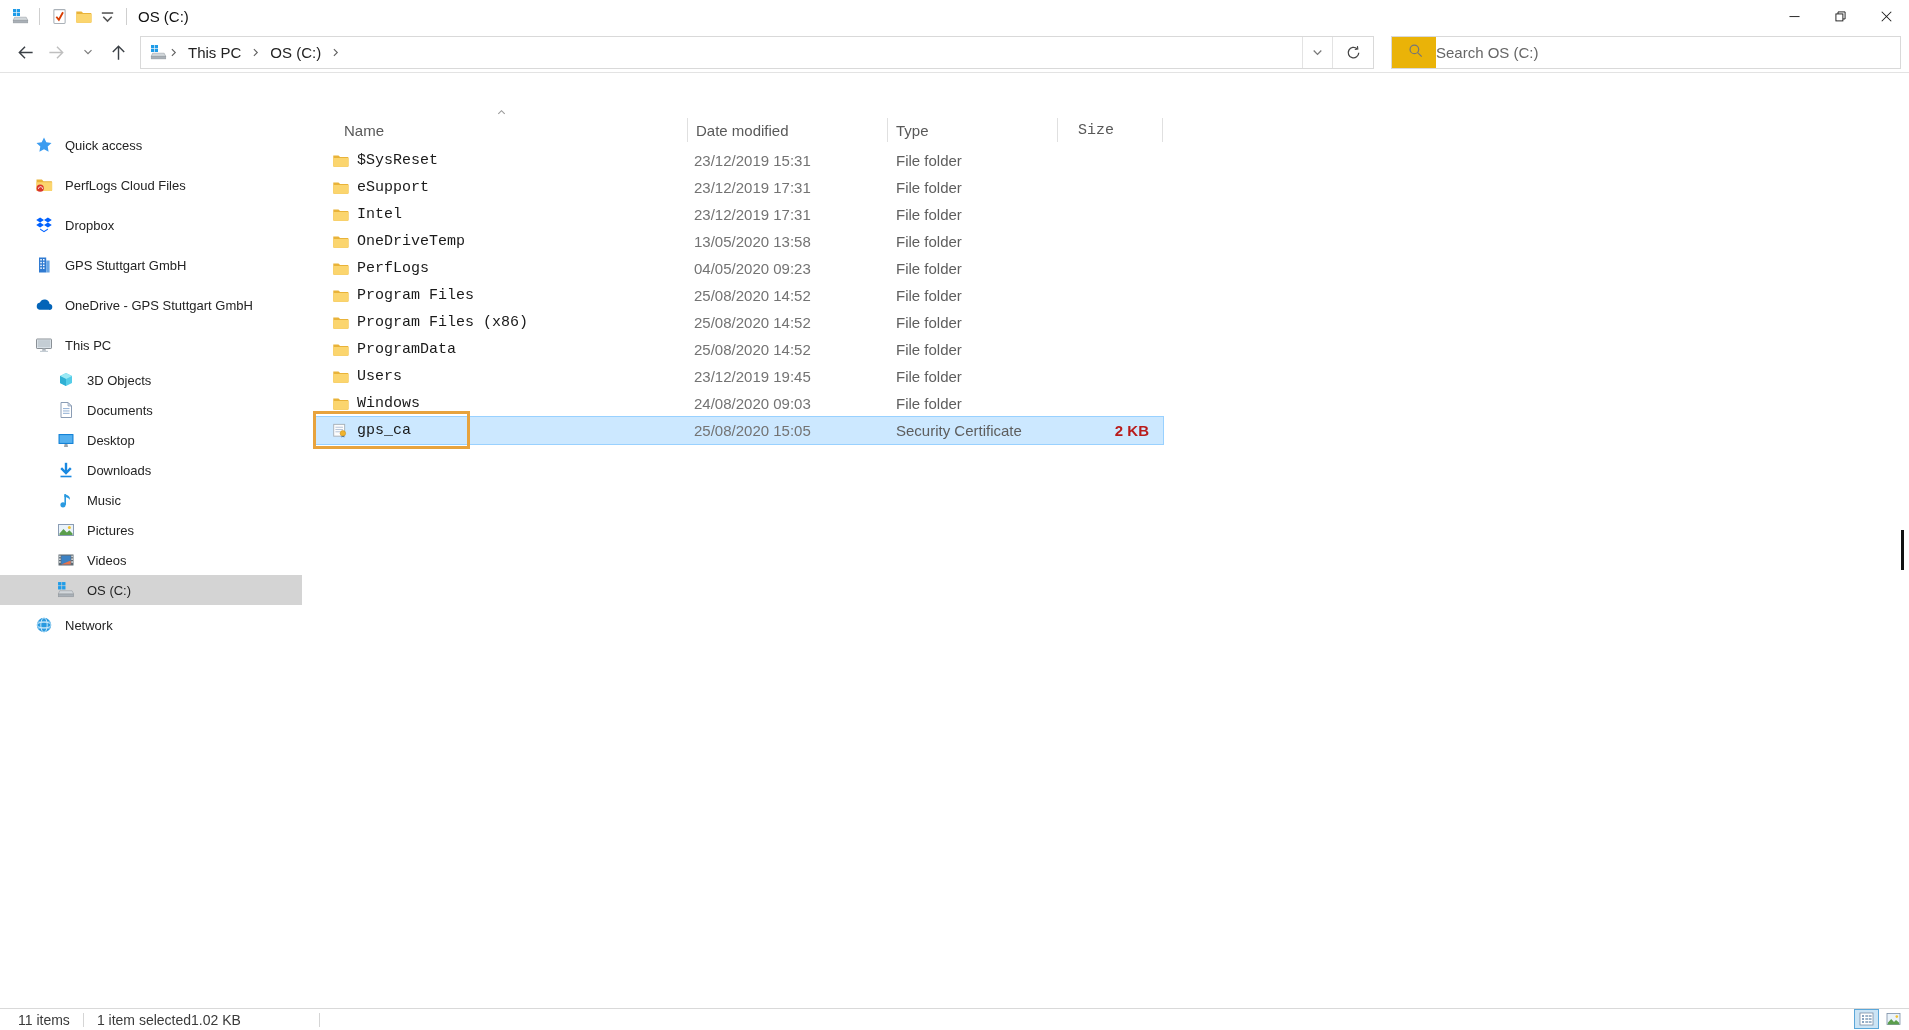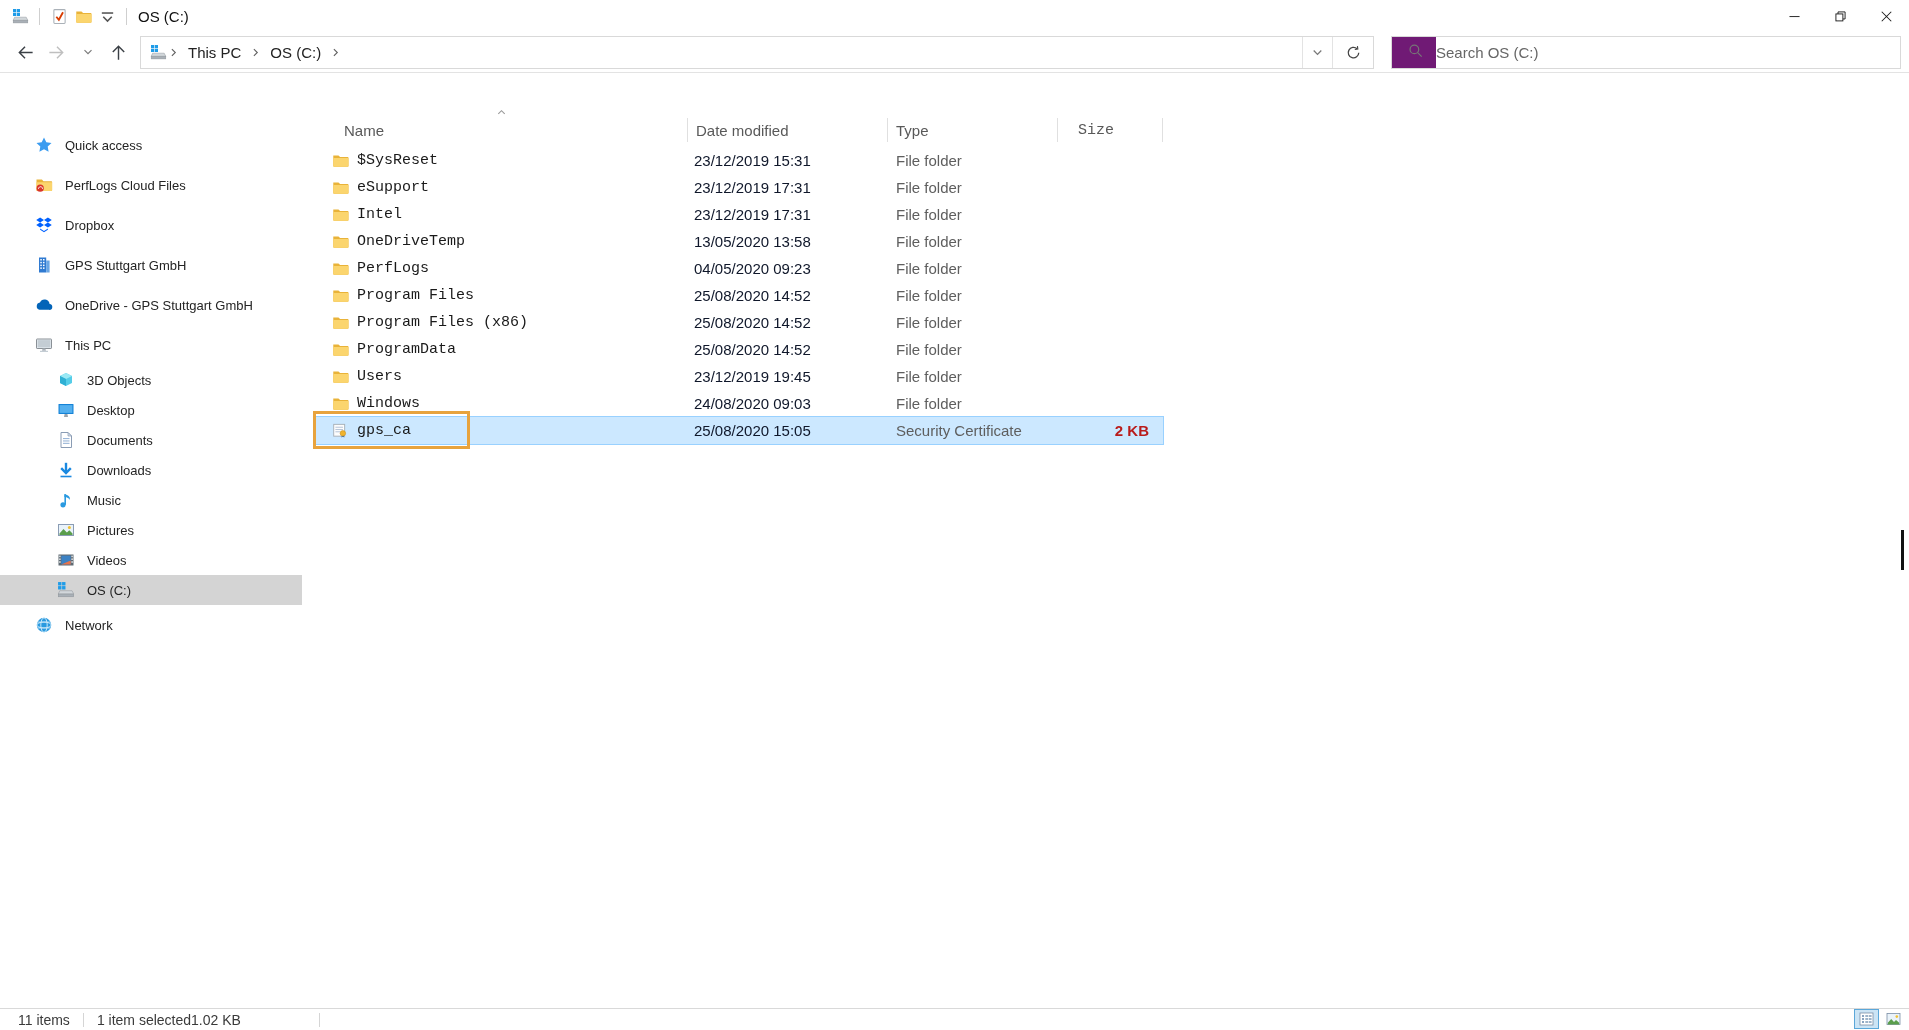--- a/index.html
+++ b/index.html
@@ -36,21 +36,21 @@
   .crumbs { display:flex; align-items:center; flex:1; height:100%; }
   .crumb { padding:0 8px; font-size:15px; color:#222; height:100%; display:flex; align-items:center; }
   .crumb-sep { display:flex; align-items:center; padding:0 2px; }
   .crumb-sep svg { width:9px; height:9px; }
   .addr-right { display:flex; align-items:stretch; height:100%; }
   .addr-btn { display:flex; align-items:center; justify-content:center; border-left:1px solid #e3e3e3; }
   .addr-btn.history { width:30px; }
   .addr-btn.refresh { width:41px; }
   .addr-btn svg { width:13px; height:13px; }
   .addr-btn.refresh svg { width:15px; height:15px; }
-  .searchbox { width:510px; height:33px; border:1px solid #d9d9d9; background:#701a75; display:flex; align-items:center; margin-left:17px; padding-left:16px; gap:13px; }
+  .searchbox { width:510px; height:33px; border:1px solid #d9d9d9; background:#eab308; display:flex; align-items:center; margin-left:17px; padding-left:16px; gap:13px; }
   .searchbox svg { width:15px; height:15px; flex:none; }
   .searchbox input { border:none; outline:none; font-family:"Liberation Sans",sans-serif; font-size:15px; color:#333; flex:1; height:100%; }
   .searchbox input::placeholder { color:#666; opacity:1; }
 
   
   .main { position:absolute; top:101px; left:0; right:0; bottom:22px; display:flex; }
   .sidebar { width:302px; flex:none; padding-top:24px; overflow:hidden; }
   .side-item { display:flex; align-items:center; cursor:default; }
   .side-item.lvl0 { height:40px; padding-left:34px; }
   .side-item.lvl1 { height:30px; padding-left:56px; }
@@ -63,21 +63,21 @@
   .lheader { display:flex; height:34px; margin-left:14px; width:847px; position:relative; align-items:center; color:#595959; font-size:15px; }
   .hcell { height:24px; display:flex; align-items:center; border-right:1px solid #e0e0e0; }
   .sort-chevron { position:absolute; left:180px; top:-9px; }
   .sort-chevron svg { width:11px; height:11px; }
 
   .rows { position:relative; }
   .frow { display:flex; align-items:center; height:27px; margin-left:14px; width:847px; font-size:15px; }
   .frow.selected { background:var(--selection_bg); outline:1px solid var(--selection_border); }
   .c-name  { width:372px; flex:none; display:flex; align-items:center; padding-left:16px; gap:8px; color:#1a1a1a; overflow:hidden; white-space:nowrap;font-family:Liberation Mono, monospace; }
   .c-name svg { width:17px; height:17px; flex:none; }
-  .c-date  { width:200px; flex:none; padding-left:6px; color:#0f172a; white-space:nowrap; }
+  .c-date  { width:200px; flex:none; padding-left:6px; color:#737373; white-space:nowrap; }
   .c-type  { width:170px; flex:none; padding-left:8px; color:#5e5e5e; white-space:nowrap; }
   .c-size  { width:105px; flex:none; padding-right:14px; color:#b91c1c; text-align:right; white-space:nowrap;font-weight:bold; }
   .annotation-box { position:absolute; border:3px solid var(--annotation); z-index:5; pointer-events:none; }
 
   
   .statusbar { position:absolute; left:0; right:0; bottom:0; height:22px; border-top:1px solid #d9d9d9; display:flex; align-items:center; padding-left:18px; font-size:14px; color:#3a3a3a; background:#fff; }
   .status-sep { width:1px; height:14px; background:#d5d5d5; margin:0 13px; }
   .status-size { }
   .view-toggles { position:absolute; right:3px; bottom:1px; display:flex; gap:2px; }
   .view-btn { width:25px; height:20px; display:flex; align-items:center; justify-content:center; border:1px solid transparent; }
@@ -291,40 +291,40 @@
               <path d="M9 2l6 3v7l-6 3-6-3V5z" fill="#55cde8"></path>
               <path d="M9 2l6 3-6 3-6-3z" fill="#9ae9f5"></path>
               <path d="M9 8v7l-6-3V5z" fill="#2fb0d4"></path>
             </svg>
           </span>
           <span class="side-label">3D Objects</span>
         </div>
         <div class="side-item lvl1">
           <span class="side-icon">
             <svg viewBox="0 0 18 18">
-              <rect x="1.5" y="3" width="15" height="10" rx="0.6" fill="#1583d7"></rect>
-              <rect x="2.6" y="4.1" width="12.8" height="7.8" fill="#54b0ef"></rect>
-              <path d="M7 16l.6-3h2.8l.6 3z" fill="#9aa4ad"></path>
-            </svg>
-          </span>
-          <span class="side-label">Desktop</span>
-        </div>
-        <div class="side-item lvl1">
-          <span class="side-icon">
-            <svg viewBox="0 0 18 18">
               <path d="M4 1.5h7l3.5 3.5v11.5H4z" fill="#fff" stroke="#8a9cb4"></path>
               <path d="M11 1.5l3.5 3.5H11z" fill="#d7e2ee" stroke="#8a9cb4" stroke-width="0.7"></path>
               <g fill="#9ab6d8">
                 <rect x="6" y="7" width="6.5" height="1.1"></rect>
                 <rect x="6" y="9.4" width="6.5" height="1.1"></rect>
                 <rect x="6" y="11.8" width="6.5" height="1.1"></rect>
               </g>
             </svg>
           </span>
           <span class="side-label">Documents</span>
+        </div>
+        <div class="side-item lvl1">
+          <span class="side-icon">
+            <svg viewBox="0 0 18 18">
+              <rect x="1.5" y="3" width="15" height="10" rx="0.6" fill="#1583d7"></rect>
+              <rect x="2.6" y="4.1" width="12.8" height="7.8" fill="#54b0ef"></rect>
+              <path d="M7 16l.6-3h2.8l.6 3z" fill="#9aa4ad"></path>
+            </svg>
+          </span>
+          <span class="side-label">Desktop</span>
         </div>
         <div class="side-item lvl1">
           <span class="side-icon">
             <svg viewBox="0 0 18 18" fill="none" stroke="#1a88e0">
               <path d="M9 1.8v9" stroke-width="2.4"></path>
               <path d="M4.2 7.2L9 12l4.8-4.8" stroke-width="2.4" fill="none"></path>
               <path d="M3.5 15.5h11" stroke-width="1.6"></path>
             </svg>
           </span>
           <span class="side-label">Downloads</span>

